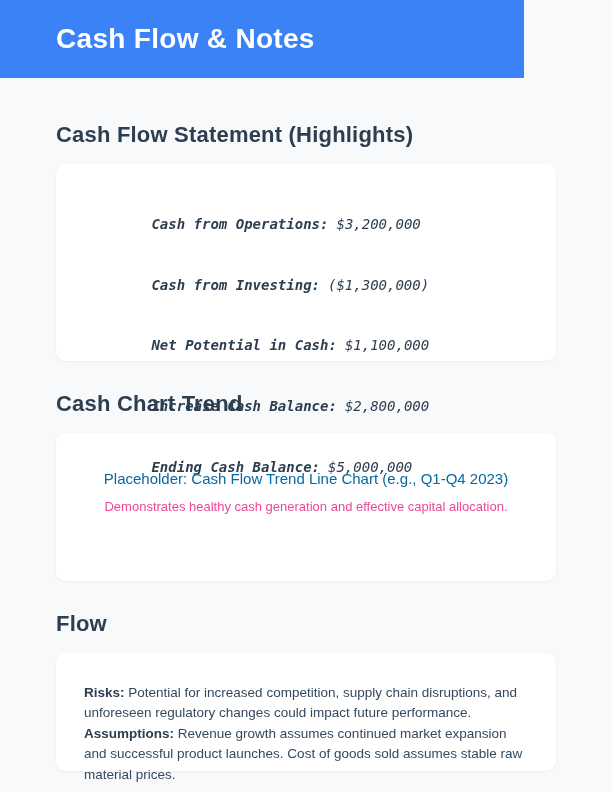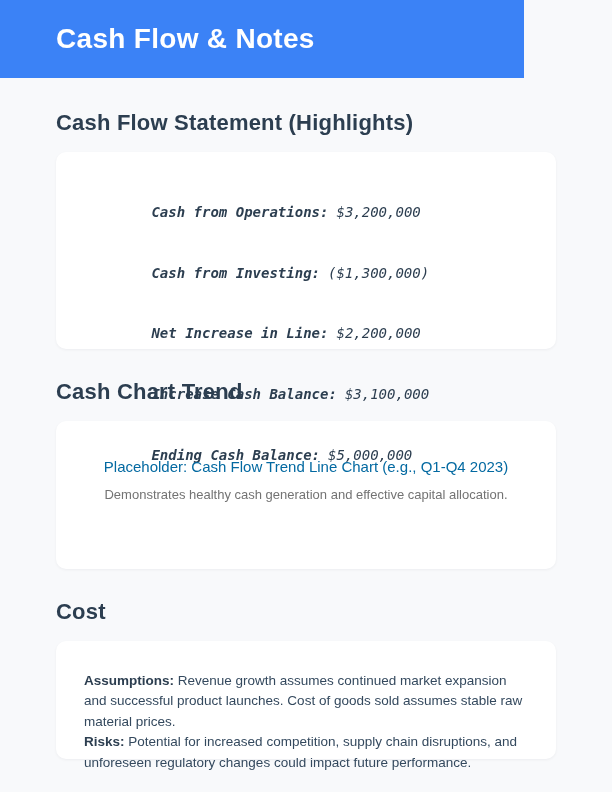--- a/index.html
+++ b/index.html
@@ -31,21 +31,21 @@
   .main { padding: 0 56px; }
 
   .section-heading {
     color: #2c3e50;
     font-size: 22px;
     font-weight: bold;
     letter-spacing: 0.2px;
     line-height: 26px;
     margin: 30px 0 16px 0;
   }
-  .section-heading.first { margin-top: 32px; }
+  .section-heading.first { margin-top: 44px; }
 
   .card {
     background: #ffffff;
     border-radius: 10px;
     box-shadow: 0 1px 3px rgba(16,24,40,0.05);
     width: 500px;
   }
 
   
   .card-statement {
@@ -68,21 +68,21 @@
     padding: 27px 20px 0 20px;
     text-align: center;
   }
   .trend-placeholder {
     color: #0369a1;
     font-size: 15px;
     line-height: 22px;
     margin: 8px;
   }
   .trend-caption {
-    color: #737373;
+    color: #ec4899;
     font-size: 13px;
     line-height: 18px;
     margin: 8px 0 0 0;
     text-align: center;
   }
 
   
   .card-notes {
     height: 118px;
     padding: 30px 28px 0 28px;
@@ -110,38 +110,38 @@
     <h2 class="section-heading first">Cash Flow Statement (Highlights)</h2>
 
     <div class="card card-statement">
       <div class="code-line">
         <span class="cl-label">Cash from Operations:</span><span class="cl-value">$3,200,000</span>
       </div>
       <div class="code-line">
         <span class="cl-label">Cash from Investing:</span><span class="cl-value">($1,300,000)</span>
       </div>
       <div class="code-line">
-        <span class="cl-label">Net Increase in Line:</span><span class="cl-value">$2,200,000</span>
+        <span class="cl-label">Net Potential in Cash:</span><span class="cl-value">$1,100,000</span>
       </div>
       <div class="code-line">
-        <span class="cl-label">Increase Cash Balance:</span><span class="cl-value">$3,100,000</span>
+        <span class="cl-label">Increase Cash Balance:</span><span class="cl-value">$2,800,000</span>
       </div>
       <div class="code-line">
         <span class="cl-label">Ending Cash Balance:</span><span class="cl-value">$5,000,000</span>
       </div>
     </div>
 
     <h2 class="section-heading">Cash Chart Trend</h2>
 
     <div class="card card-trend">
       <p class="trend-placeholder">Placeholder: Cash Flow Trend Line Chart (e.g., Q1-Q4 2023)</p>
       <p class="trend-caption">Demonstrates healthy cash generation and effective capital allocation.</p>
     </div>
 
-    <h2 class="section-heading">Cost</h2>
+    <h2 class="section-heading">Flow</h2>
 
     <div class="card card-notes">
+      <p class="notes-text"><span class="note-label">Risks:</span> <span>Potential for increased competition, supply chain disruptions, and unforeseen regulatory changes could impact future performance.</span></p>
       <p class="notes-text"><span class="note-label">Assumptions:</span> <span>Revenue growth assumes continued market expansion and successful product launches. Cost of goods sold assumes stable raw material prices.</span></p>
-      <p class="notes-text"><span class="note-label">Risks:</span> <span>Potential for increased competition, supply chain disruptions, and unforeseen regulatory changes could impact future performance.</span></p>
     </div>
 
   </div>
 </div>
 
 </body></html>

